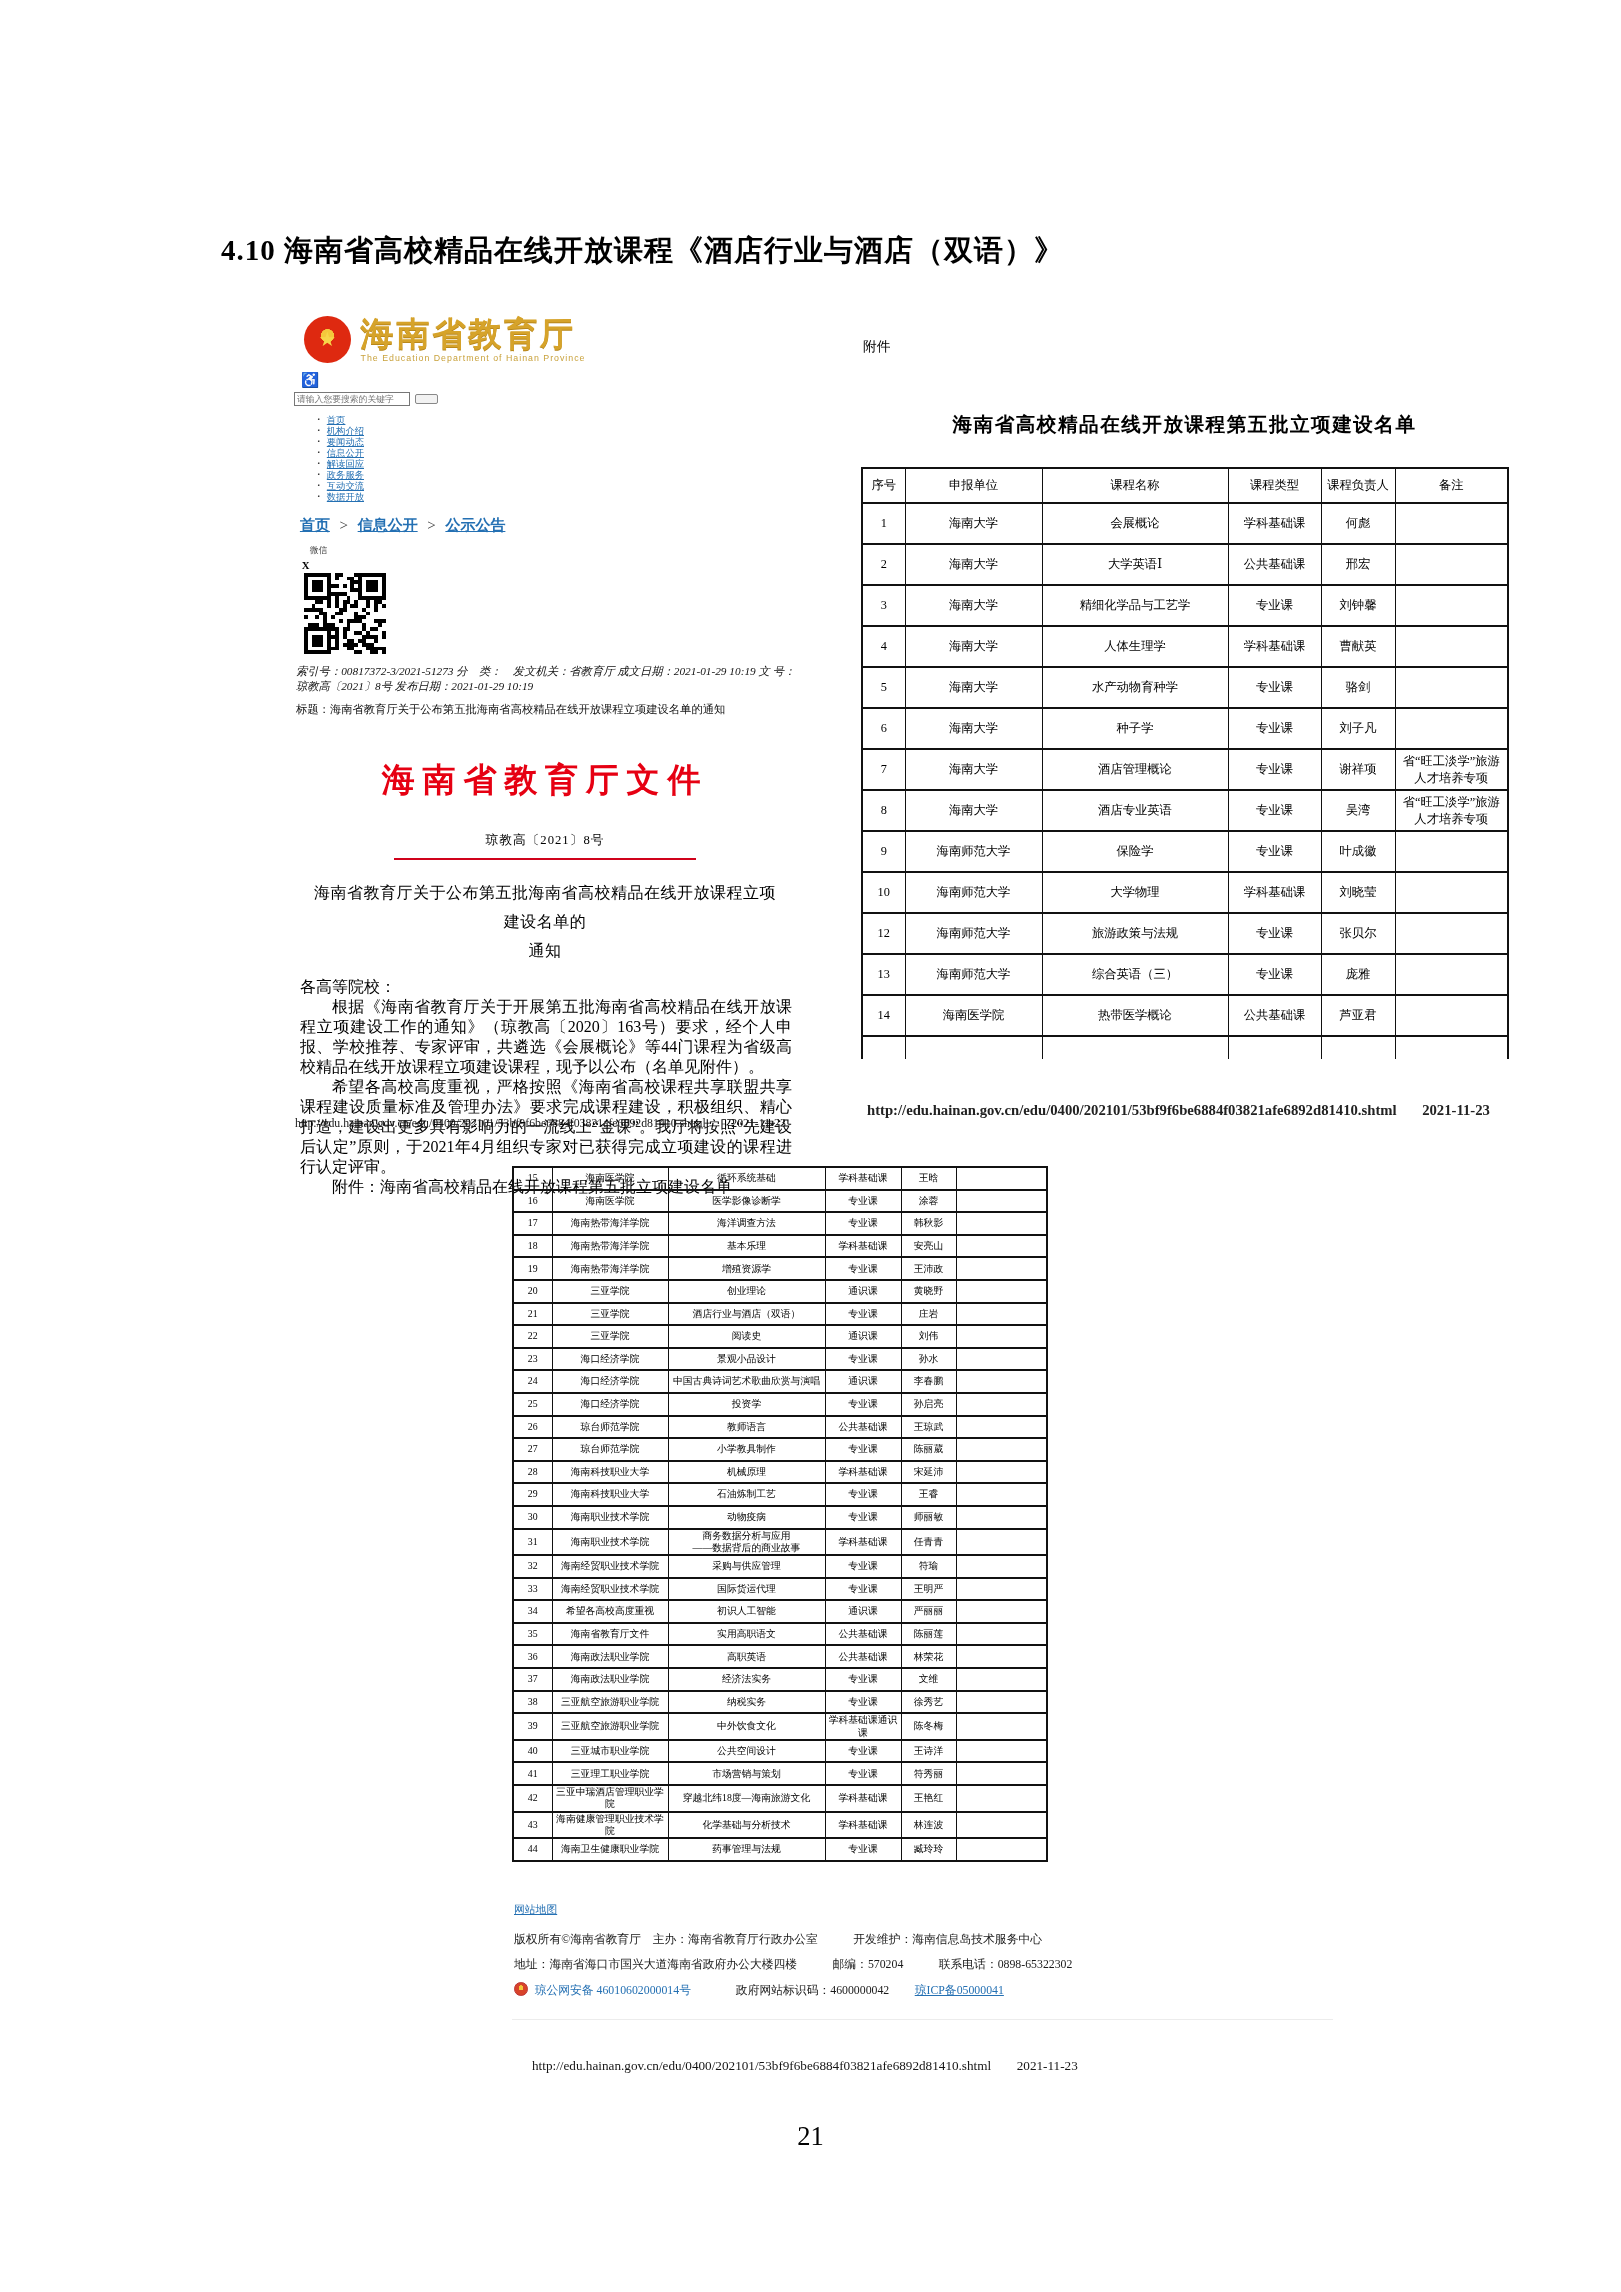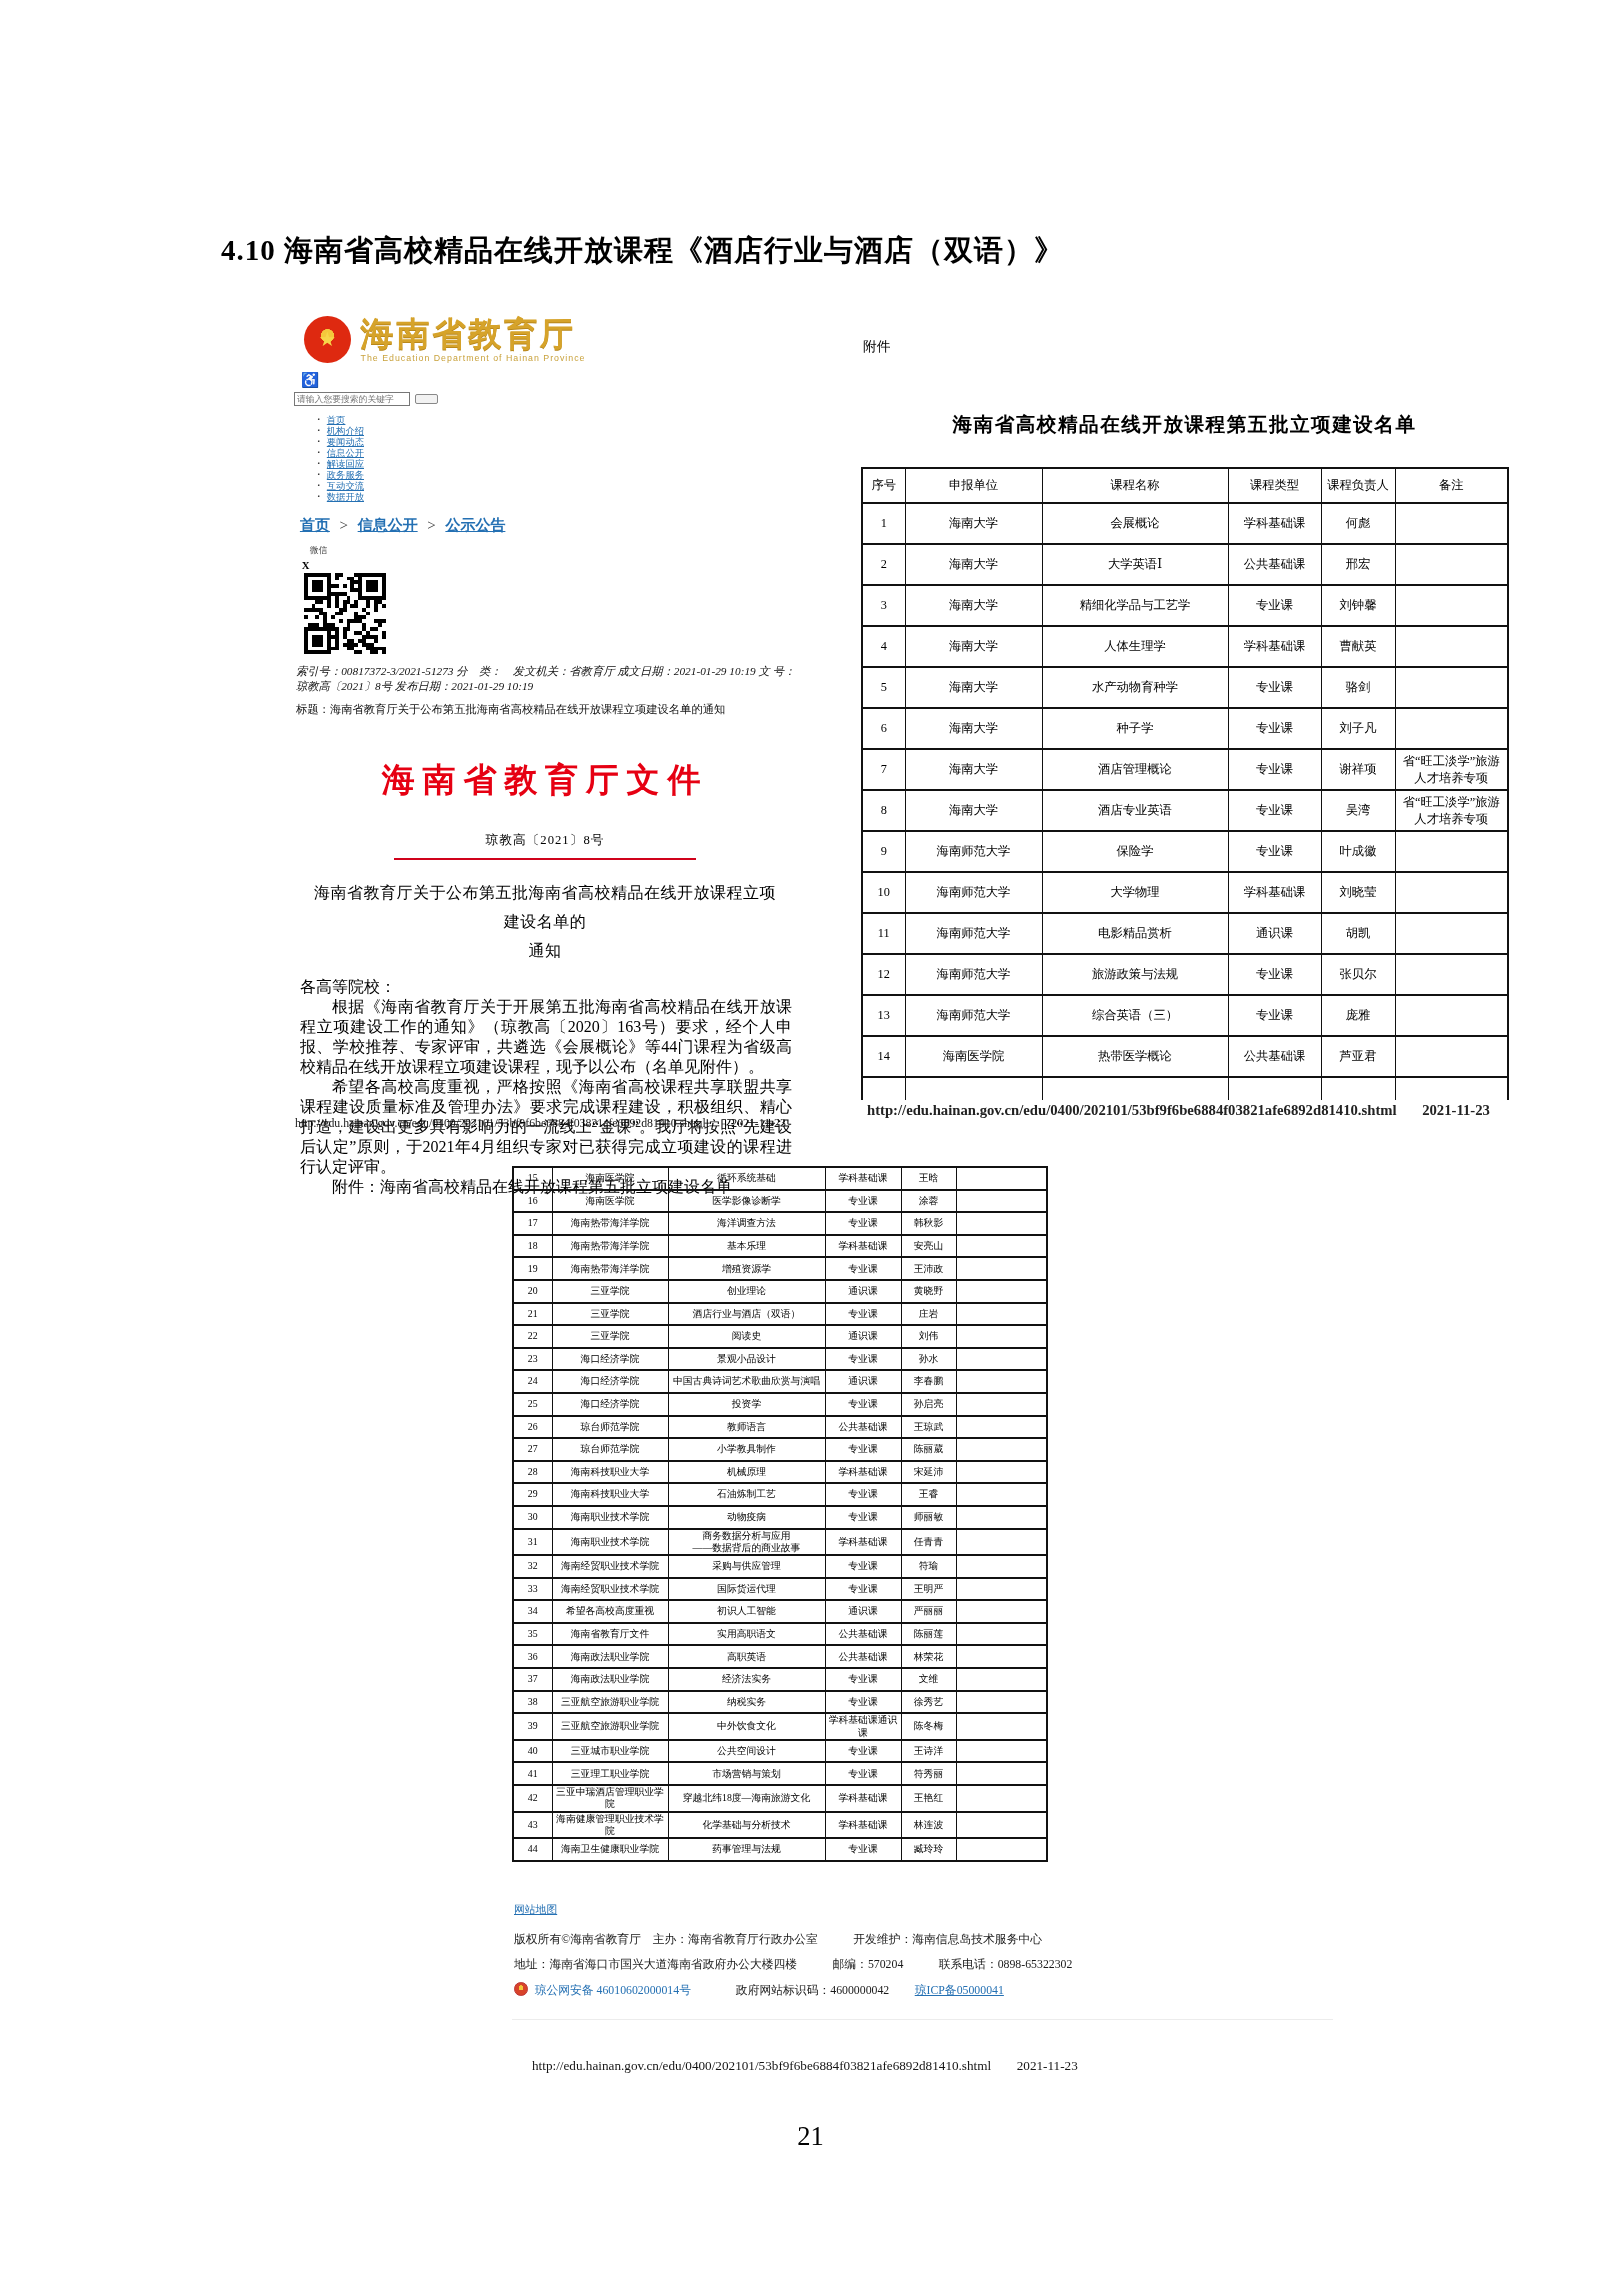--- a/index.html
+++ b/index.html
@@ -712,28 +712,20 @@
 
           <tr>
             <td>10</td>
             <td>海南师范大学</td>
             <td>大学物理</td>
             <td>学科基础课</td>
             <td>刘晓莹</td>
             <td></td>
           </tr>
 
-          <tr>
-            <td>11</td>
-            <td>海南师范大学</td>
-            <td>电影精品赏析</td>
-            <td>通识课</td>
-            <td>胡凯</td>
-            <td></td>
-          </tr>
 
           <tr>
             <td>12</td>
             <td>海南师范大学</td>
             <td>旅游政策与法规</td>
             <td>专业课</td>
             <td>张贝尔</td>
             <td></td>
           </tr>
 

